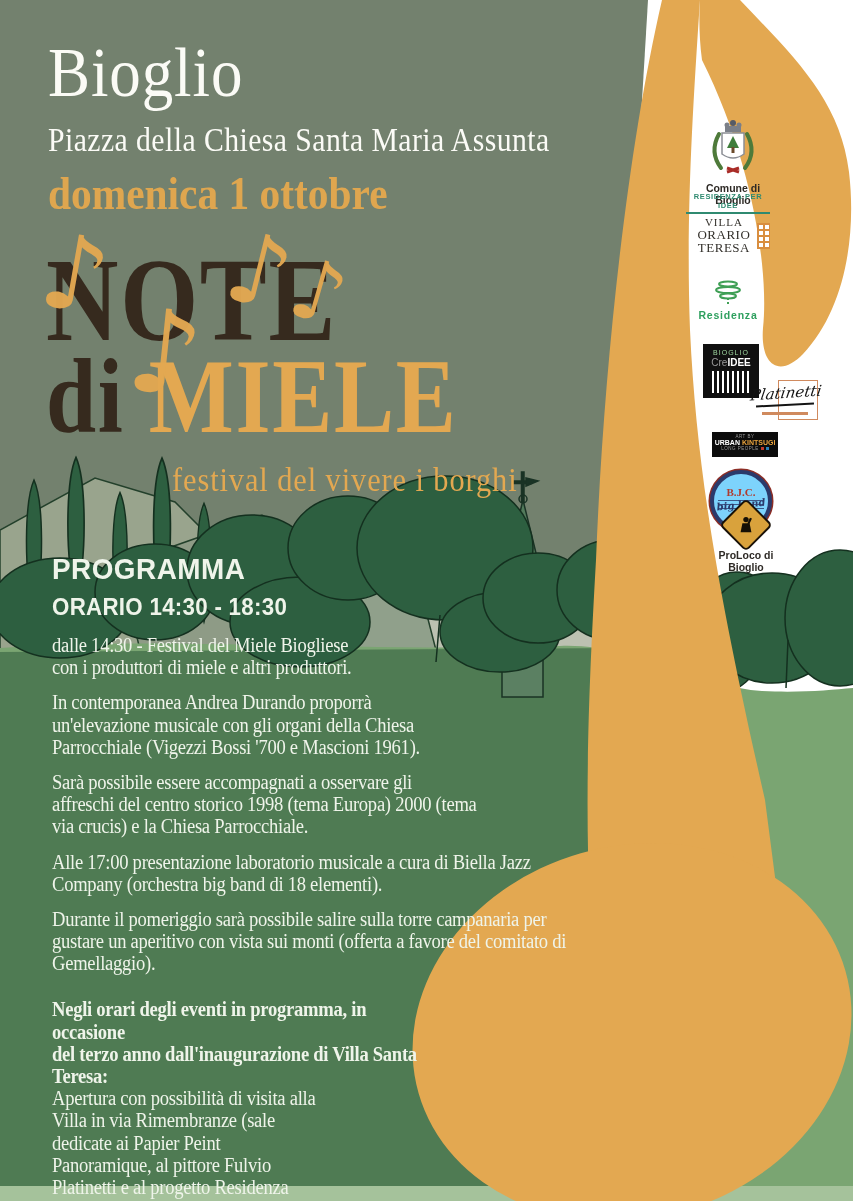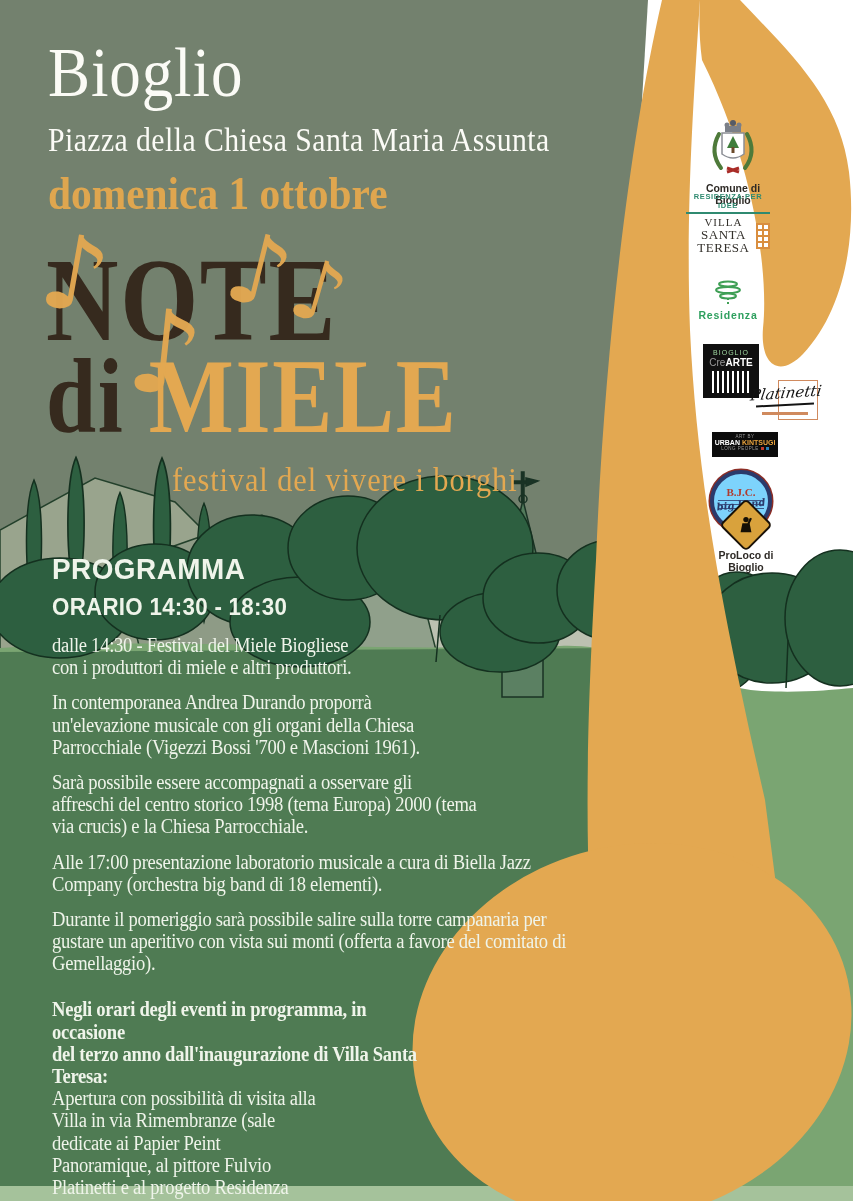--- a/index.html
+++ b/index.html
@@ -216,39 +216,39 @@
       </svg>
       <div class="cap">Comune di Bioglio</div>
     </div>
 
     <div class="abs villa">
       <div class="kick">RESIDENZA PER IDEE</div>
       <div class="rule"></div>
       <div class="row">
         <div class="vname">
           <div class="v1">VILLA</div>
-          <div class="v2">SANTA TERESA</div>
+          <div class="v2">ORARIO TERESA</div>
         </div>
         <div class="grid"></div>
       </div>
     </div>
 
     <div class="abs biofarm">
       <svg width="28" height="30" style="display:block;margin:0 auto;">
         <ellipse cx="14" cy="6" rx="9" ry="2.5" fill="none" stroke="#3F9F55" stroke-width="2"></ellipse>
         <ellipse cx="14" cy="12" rx="12" ry="3" fill="none" stroke="#3F9F55" stroke-width="2"></ellipse>
         <ellipse cx="14" cy="18" rx="8" ry="2.5" fill="none" stroke="#3F9F55" stroke-width="2"></ellipse>
         <line x1="14" y1="20" x2="14" y2="28" stroke="#3F9F55" stroke-width="2" stroke-dasharray="2,2"></line>
       </svg>
       <div class="lbl">Residenza</div>
     </div>
 
     <div class="abs crearte">
       <div class="l1">BIOGLIO</div>
-      <div class="l2"><span class="cre">Cre</span><span>ARTE</span></div>
+      <div class="l2"><span class="cre">Cre</span><span>IDEE</span></div>
       <div class="bars"></div>
     </div>
 
     <div class="abs plat">
       <div class="box"></div>
       <div class="sig">Platinetti</div>
       <div class="uline"></div>
       <div class="sub"></div>
     </div>
 

